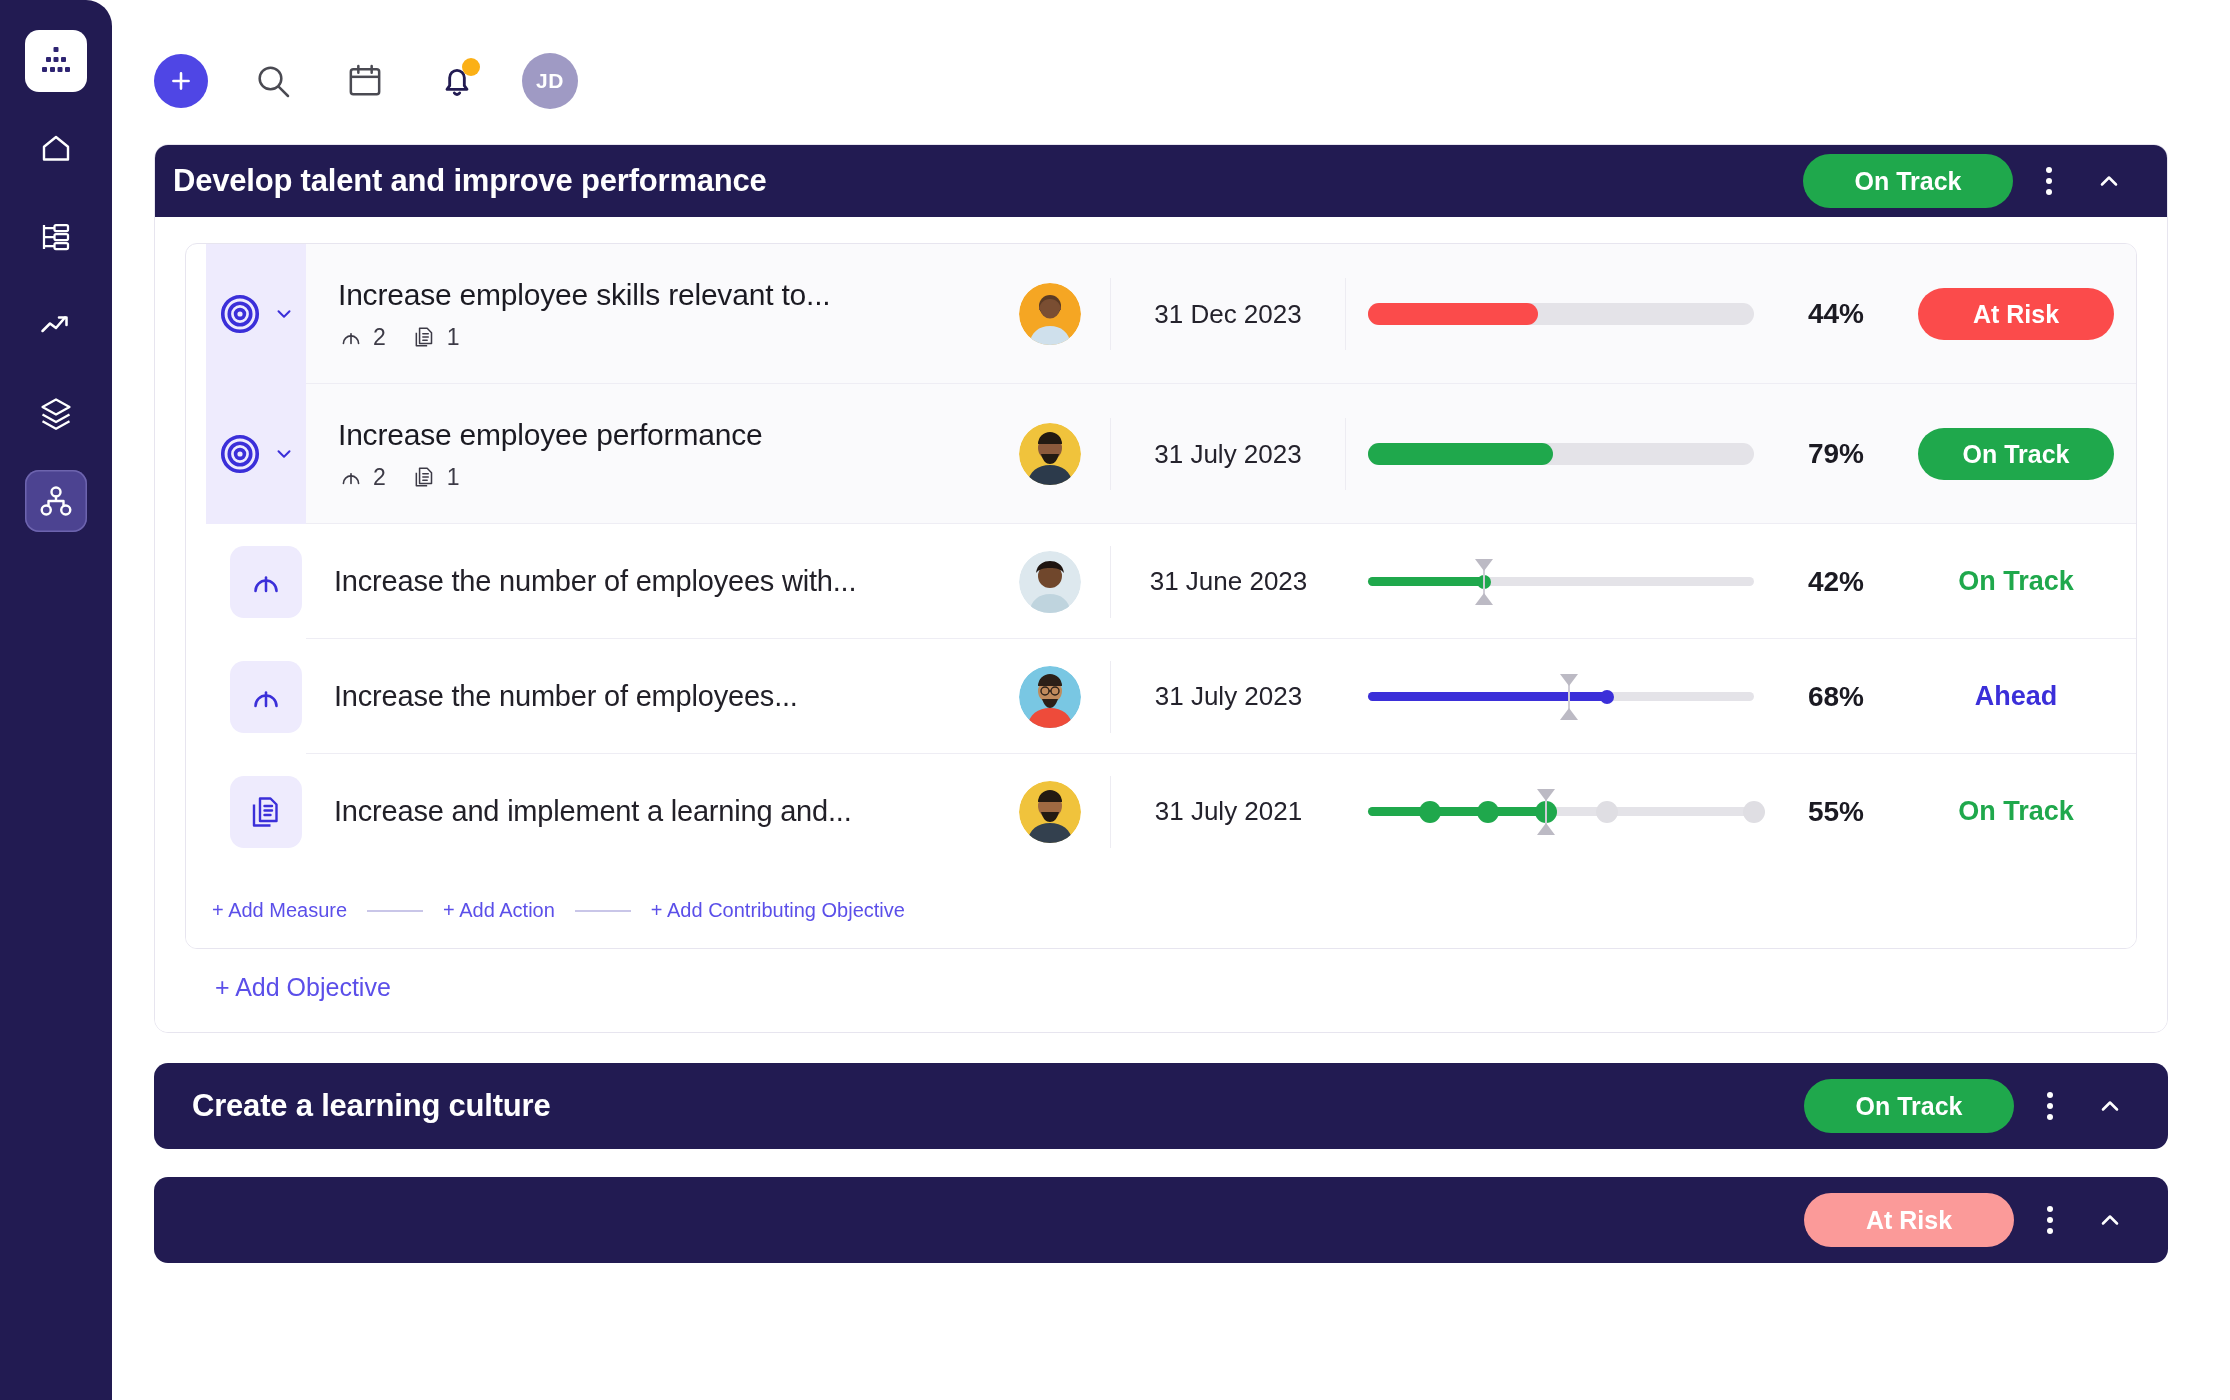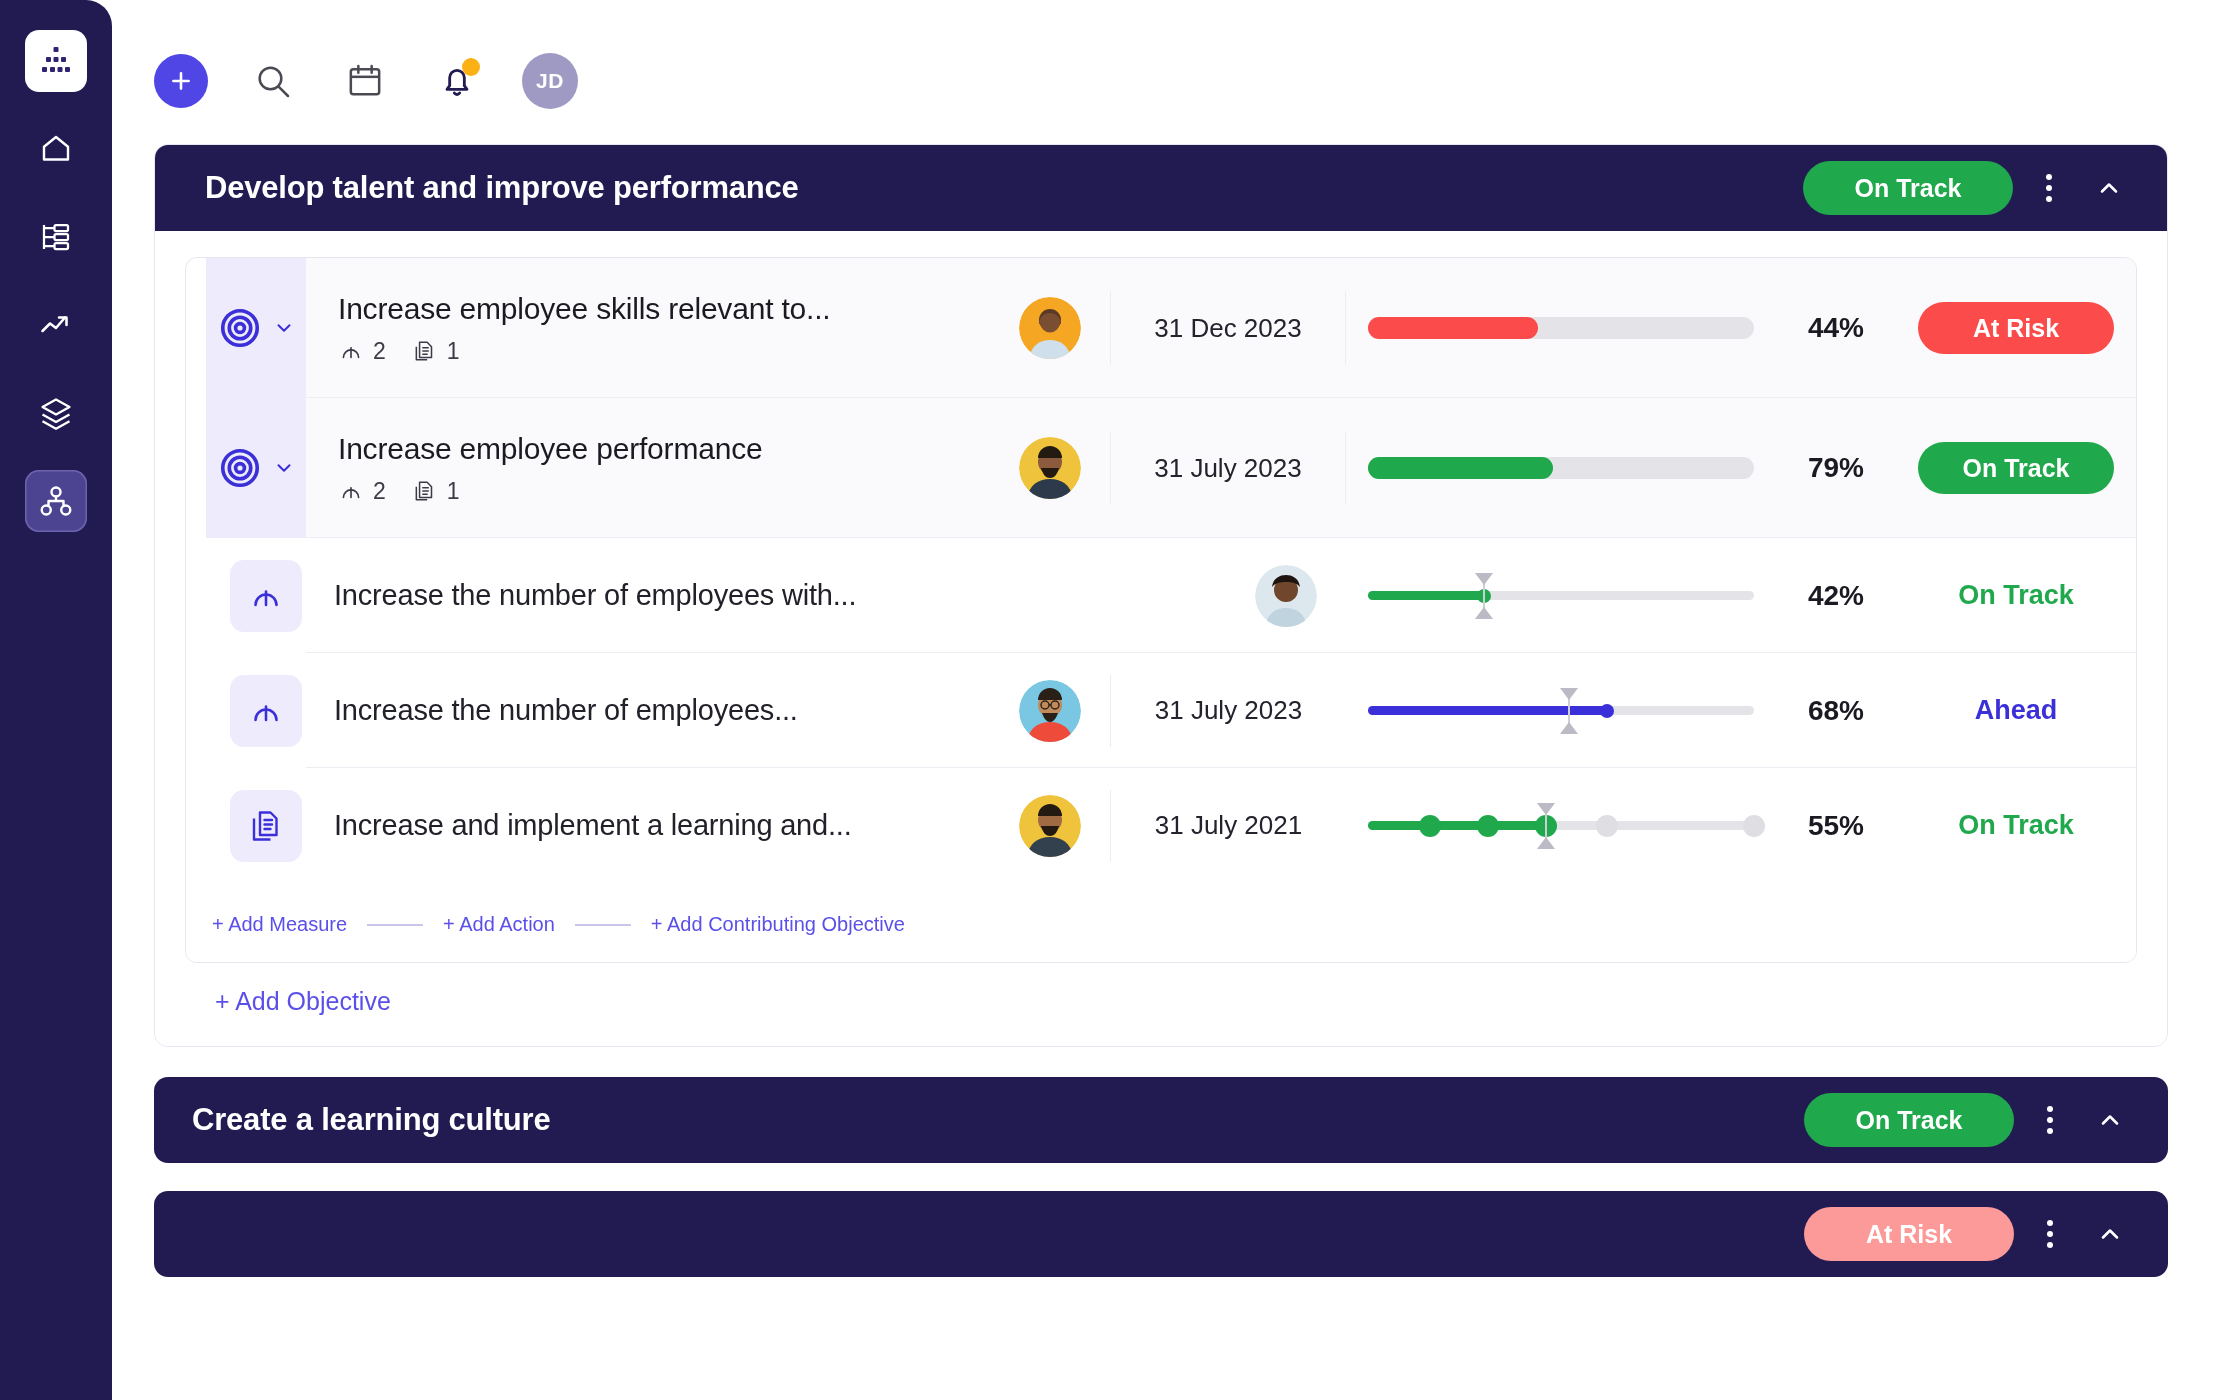--- a/index.html
+++ b/index.html
@@ -60,22 +60,22 @@
     display: flex; align-items: center; justify-content: center;
     font-size: 21px; font-weight: 600; letter-spacing: 0.5px;
   }
 
   
   .obj-card {
     background: #ffffff; border: 1.5px solid #E7E5EF; border-radius: 14px;
     margin-top: 8px; overflow: hidden;
   }
   .obj-header {
-    background: #221B52; height: 86px;
-    display: flex; align-items: center; padding: 0 34px 0 50px; gap: 16px;
+    background: #221B52; height: 72px;
+    display: flex; align-items: center; padding: 0 34px 0 18px; gap: 16px;
   }
   .obj-title { color: #ffffff; font-size: 31px; font-weight: 700; flex: 1; letter-spacing: -0.2px; }
   .badge {
     min-width: 210px; height: 54px; border-radius: 27px;
     display: flex; align-items: center; justify-content: center;
     color: #ffffff; font-size: 25px; font-weight: 600; padding: 0 28px;
   }
   .badge.ontrack { background: #1FA84C; }
   .badge.behind  { background: #FBB016; }
   .badge.atrisk  { background: #FB4B4B; }
@@ -398,20 +398,21 @@
               <div class="row-name">Increase the number of employees with...</div>
             </div>
             <div class="cell-avatar">
               <svg class="face" viewBox="0 0 62 62">
                 <circle cx="31" cy="31" r="31" fill="#DDE8EE"></circle>
                 <path d="M10 62c2-13 10-19 21-19s19 6 21 19z" fill="#BFD4DE"></path>
                 <circle cx="31" cy="25" r="12" fill="#70472C"></circle>
                 <path d="M17 22c1-9 8-12 14-12s13 3 14 12c-3-4-8-5-14-5s-11 1-14 5z" fill="#1E1410"></path>
               </svg>
             </div>
+            <div class="cell-date">31 June 2023</div>
             <div class="cell-bar">
               <div class="slider">
                 <div class="slider-track">
                   <div class="slider-fill" style="width:30%;background:#1FA84C"></div>
                   <div class="slider-knob" style="left:30%;background:#1FA84C"></div>
                 </div>
                 <div class="marker" style="left:30%">
                   <span class="stem"></span>
                     <span class="tri-up"></span>
                     <span class="tri-dn"></span>

